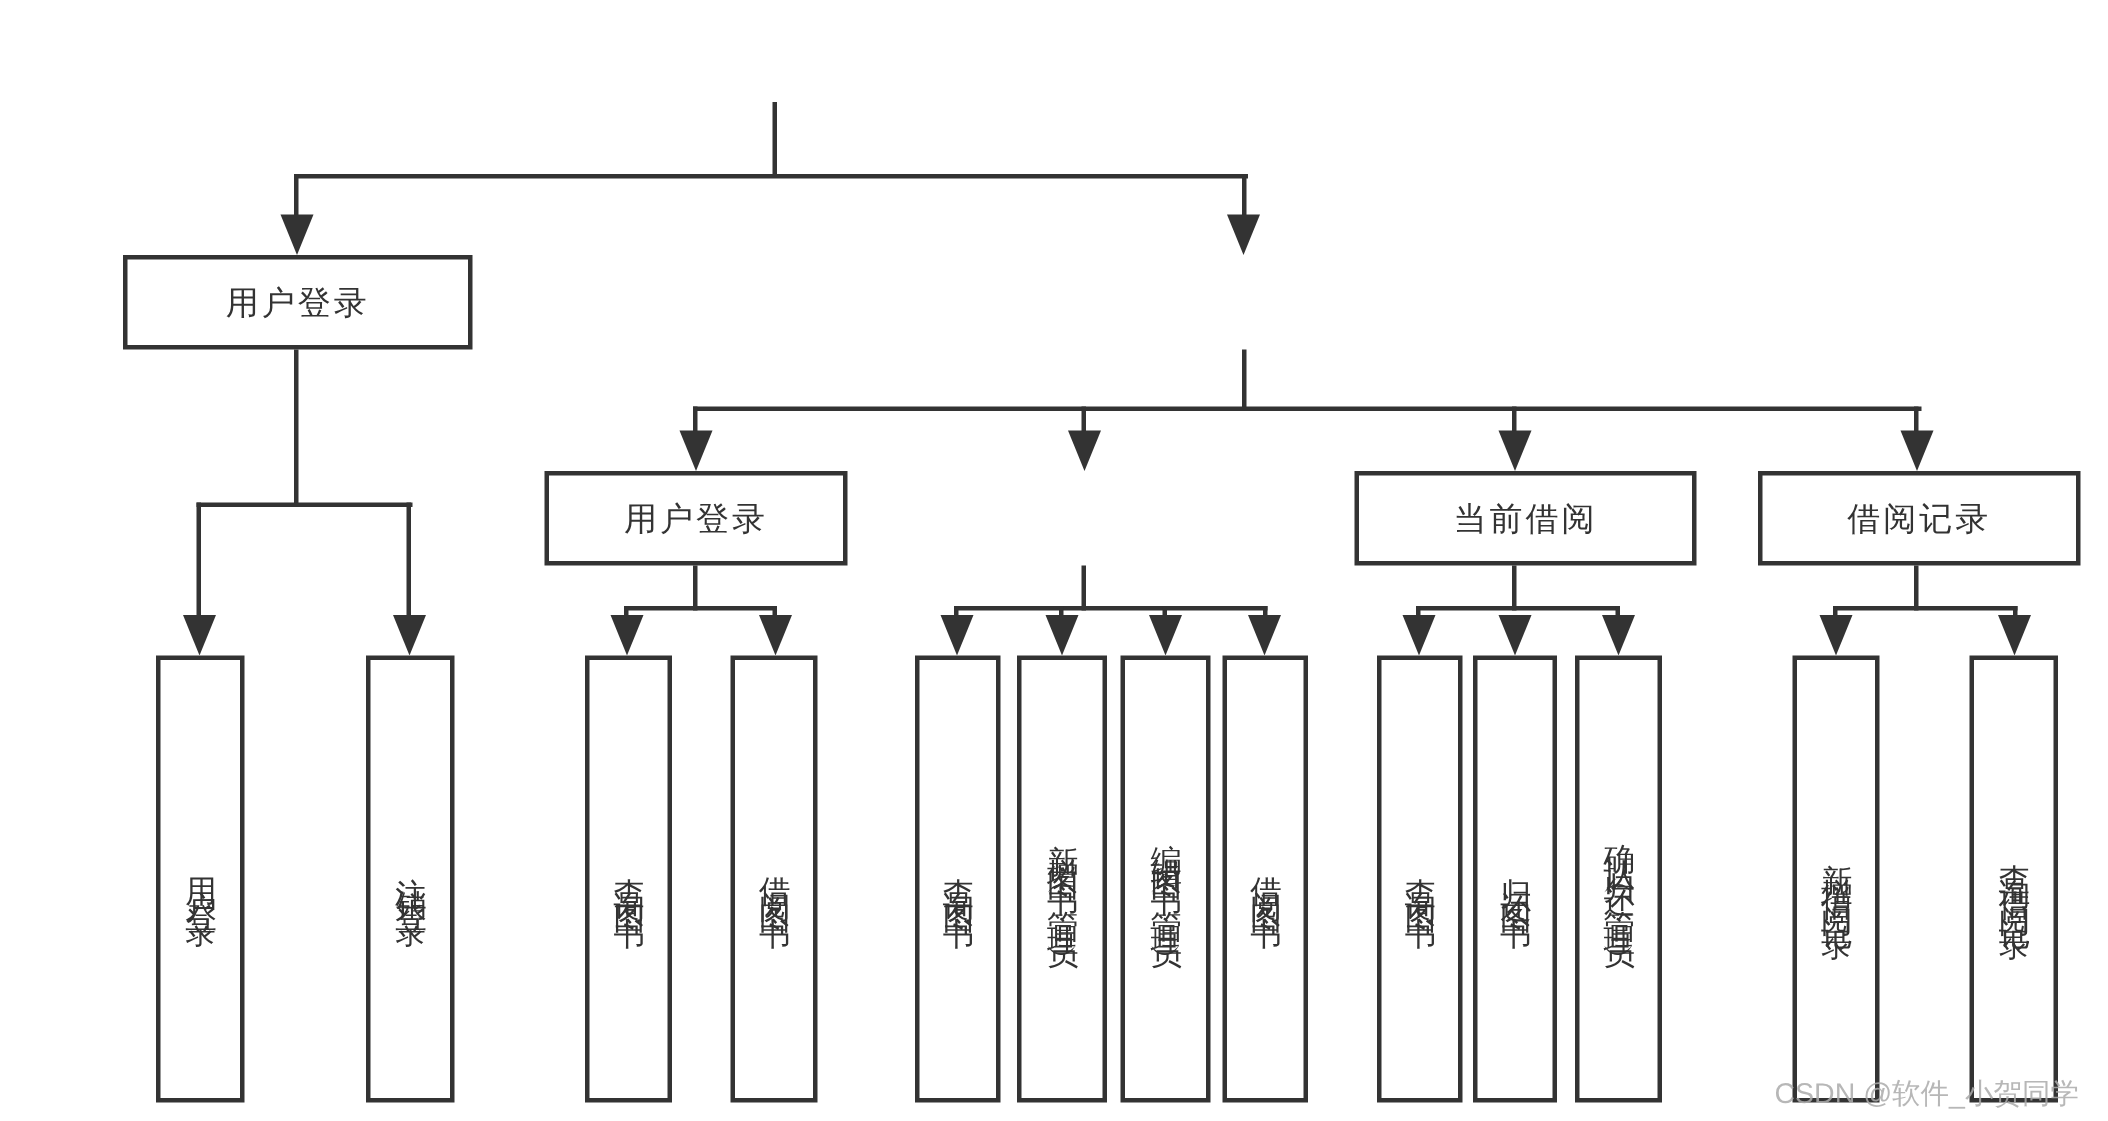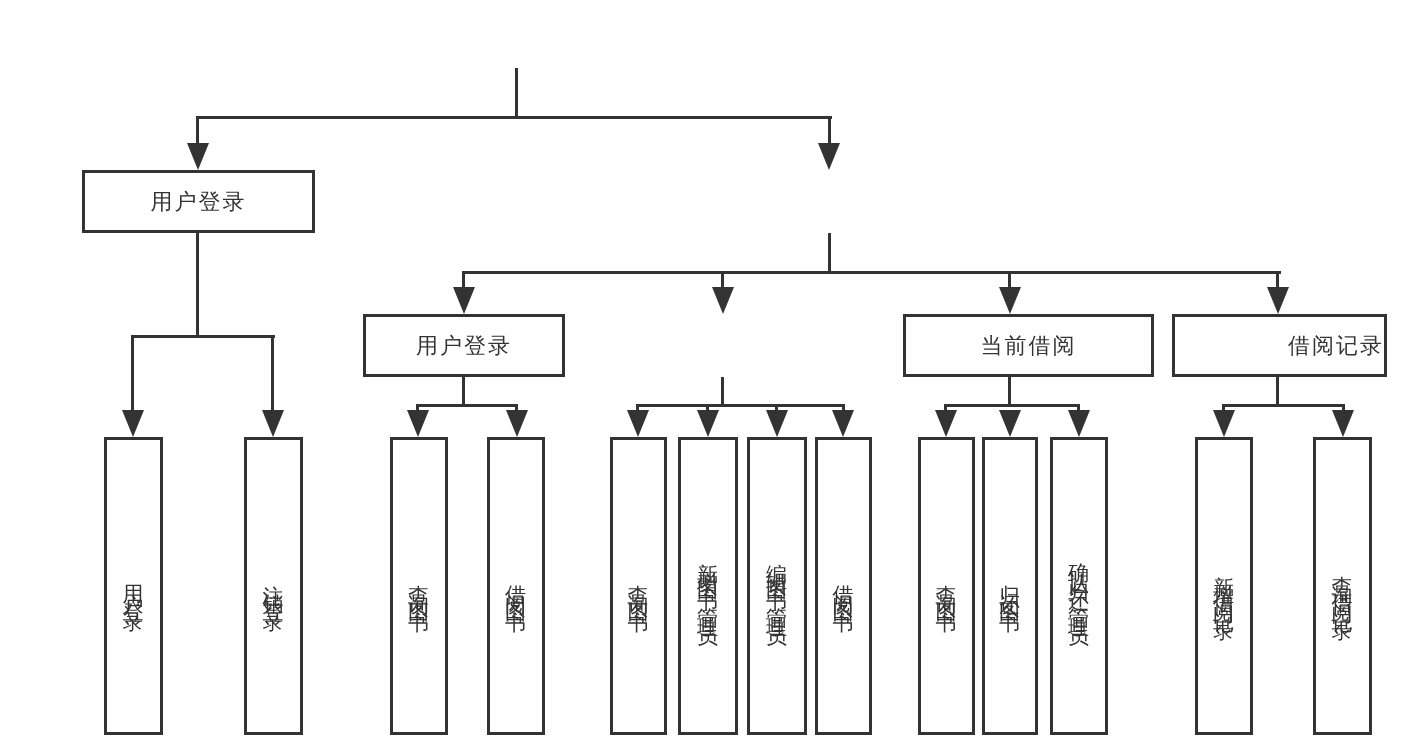--- a/index.html
+++ b/index.html
@@ -59,24 +59,24 @@
   <div class="vline" style="left:1008px; top:271px; width:3px; height:19px;"></div>
   <div class="vline" style="left:1276px; top:271px; width:3px; height:19px;"></div>
   <div class="tri" style="left:453px; top:287px;"></div>
   <div class="tri" style="left:712px; top:287px;"></div>
   <div class="tri" style="left:999px; top:287px;"></div>
   <div class="tri" style="left:1267px; top:287px;"></div>
 
   <div class="box" style="left:363px; top:314px; width:202px; height:63px;">
     <span>用户登录</span>
   </div>
-  <div class="box" style="left:903px; top:314px; width:251px; height:63px;">
+  <div class="box" style="left:903px; top:314px; width:228px; height:63px;">
     <span>当前借阅</span>
   </div>
-  <div class="box" style="left:1172px; top:314px; width:215px; height:63px;justify-content:flex-end;">
+  <div class="box" style="left:1172px; top:314px; width:215px; height:63px;">
     <span>借阅记录</span>
   </div>
 
   <div class="vline" style="left:462px; top:377px; width:3px; height:30px;"></div>
   <div class="hline" style="left:416px; top:404px; width:102px; height:3px;"></div>
   <div class="vline" style="left:416px; top:404px; width:3px; height:9px;"></div>
   <div class="vline" style="left:515px; top:404px; width:3px; height:9px;"></div>
   <div class="tri" style="left:407px; top:410px;"></div>
   <div class="tri" style="left:506px; top:410px;"></div>
 
@@ -143,14 +143,15 @@
     <span>确认归还（管理员）</span>
   </div>
 
   <div class="box vbox" style="left:1195px; top:437px; width:58px; height:298px;">
     <span>新增借阅记录</span>
   </div>
   <div class="box vbox" style="left:1313px; top:437px; width:59px; height:298px;">
     <span>查询借阅记录</span>
   </div>
 
+  <div class="watermark">CSDN @软件_小贺同学</div>
 
 </div>
 
 </body></html>

